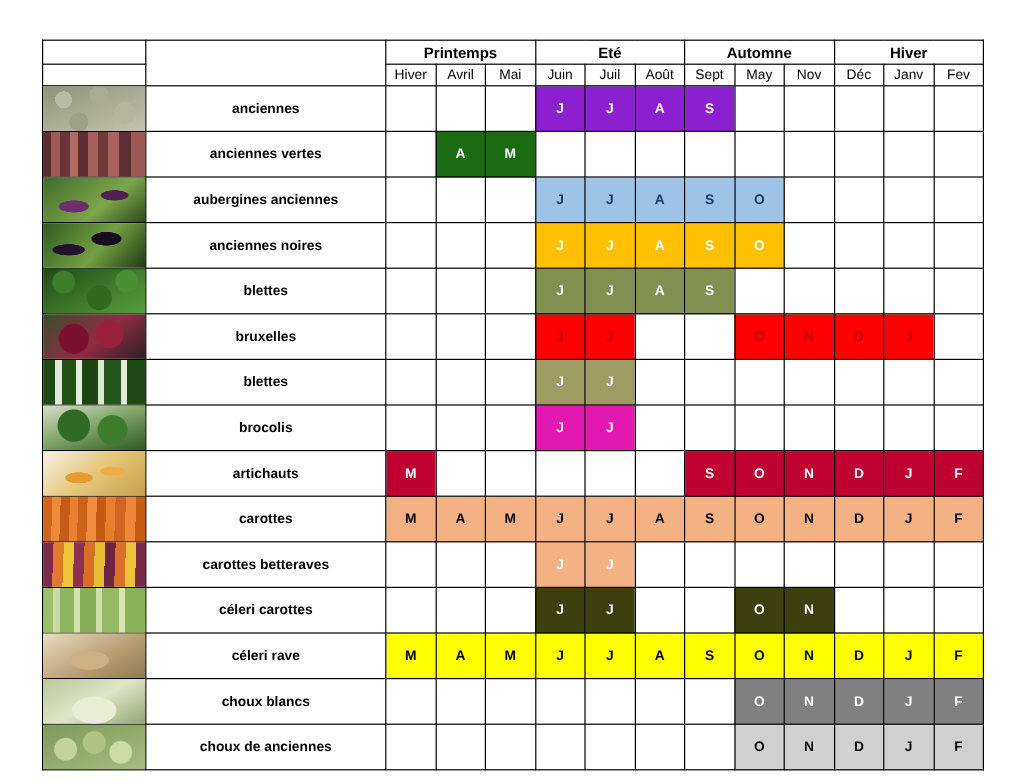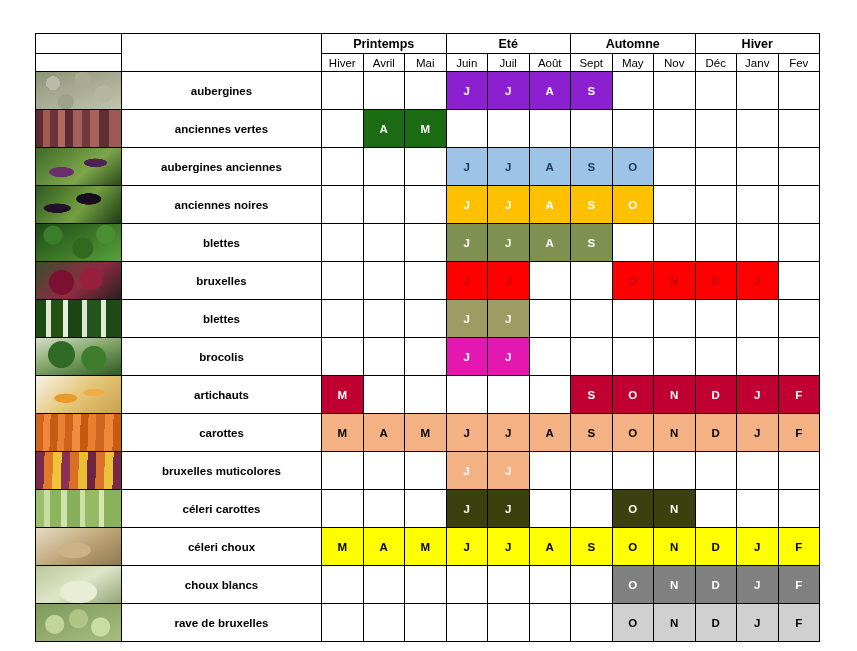--- a/index.html
+++ b/index.html
@@ -223,21 +223,21 @@
           <th>Déc</th>
           <th>Janv</th>
           <th>Fev</th>
         </tr>
     </thead>
     <tbody id="tbody">
         <tr>
           <td class="imgcell">
             <div class="thumb artichauts"></div>
           </td>
-          <td class="namecell">aubergines</td>
+          <td class="namecell">anciennes</td>
           <td class="monthcell"></td>
           <td class="monthcell"></td>
           <td class="monthcell"></td>
           <td class="monthcell" style="background: rgb(140, 31, 208); color: rgb(255, 255, 255);">J</td>
           <td class="monthcell" style="background: rgb(140, 31, 208); color: rgb(255, 255, 255);">J</td>
           <td class="monthcell" style="background: rgb(140, 31, 208); color: rgb(255, 255, 255);">A</td>
           <td class="monthcell" style="background: rgb(140, 31, 208); color: rgb(255, 255, 255);">S</td>
           <td class="monthcell"></td>
           <td class="monthcell"></td>
           <td class="monthcell"></td>
@@ -403,21 +403,21 @@
           <td class="monthcell" style="background: rgb(244, 177, 131); color: rgb(0, 0, 0);">O</td>
           <td class="monthcell" style="background: rgb(244, 177, 131); color: rgb(0, 0, 0);">N</td>
           <td class="monthcell" style="background: rgb(244, 177, 131); color: rgb(0, 0, 0);">D</td>
           <td class="monthcell" style="background: rgb(244, 177, 131); color: rgb(0, 0, 0);">J</td>
           <td class="monthcell" style="background: rgb(244, 177, 131); color: rgb(0, 0, 0);">F</td>
         </tr>
         <tr>
           <td class="imgcell">
             <div class="thumb carottes-multi"></div>
           </td>
-          <td class="namecell">bruxelles muticolores</td>
+          <td class="namecell">carottes betteraves</td>
           <td class="monthcell"></td>
           <td class="monthcell"></td>
           <td class="monthcell"></td>
           <td class="monthcell" style="background: rgb(244, 177, 131); color: rgb(255, 255, 255);">J</td>
           <td class="monthcell" style="background: rgb(244, 177, 131); color: rgb(255, 255, 255);">J</td>
           <td class="monthcell"></td>
           <td class="monthcell"></td>
           <td class="monthcell"></td>
           <td class="monthcell"></td>
           <td class="monthcell"></td>
@@ -439,21 +439,21 @@
           <td class="monthcell" style="background: rgb(60, 64, 14); color: rgb(255, 255, 255);">O</td>
           <td class="monthcell" style="background: rgb(60, 64, 14); color: rgb(255, 255, 255);">N</td>
           <td class="monthcell"></td>
           <td class="monthcell"></td>
           <td class="monthcell"></td>
         </tr>
         <tr>
           <td class="imgcell">
             <div class="thumb celeri-rave"></div>
           </td>
-          <td class="namecell">céleri choux</td>
+          <td class="namecell">céleri rave</td>
           <td class="monthcell" style="background: rgb(255, 255, 0); color: rgb(0, 0, 0);">M</td>
           <td class="monthcell" style="background: rgb(255, 255, 0); color: rgb(0, 0, 0);">A</td>
           <td class="monthcell" style="background: rgb(255, 255, 0); color: rgb(0, 0, 0);">M</td>
           <td class="monthcell" style="background: rgb(255, 255, 0); color: rgb(0, 0, 0);">J</td>
           <td class="monthcell" style="background: rgb(255, 255, 0); color: rgb(0, 0, 0);">J</td>
           <td class="monthcell" style="background: rgb(255, 255, 0); color: rgb(0, 0, 0);">A</td>
           <td class="monthcell" style="background: rgb(255, 255, 0); color: rgb(0, 0, 0);">S</td>
           <td class="monthcell" style="background: rgb(255, 255, 0); color: rgb(0, 0, 0);">O</td>
           <td class="monthcell" style="background: rgb(255, 255, 0); color: rgb(0, 0, 0);">N</td>
           <td class="monthcell" style="background: rgb(255, 255, 0); color: rgb(0, 0, 0);">D</td>
@@ -475,21 +475,21 @@
           <td class="monthcell" style="background: rgb(128, 128, 128); color: rgb(255, 255, 255);">O</td>
           <td class="monthcell" style="background: rgb(128, 128, 128); color: rgb(255, 255, 255);">N</td>
           <td class="monthcell" style="background: rgb(128, 128, 128); color: rgb(255, 255, 255);">D</td>
           <td class="monthcell" style="background: rgb(128, 128, 128); color: rgb(255, 255, 255);">J</td>
           <td class="monthcell" style="background: rgb(128, 128, 128); color: rgb(255, 255, 255);">F</td>
         </tr>
         <tr>
           <td class="imgcell">
             <div class="thumb choux-bruxelles"></div>
           </td>
-          <td class="namecell">rave de bruxelles</td>
+          <td class="namecell">choux de anciennes</td>
           <td class="monthcell"></td>
           <td class="monthcell"></td>
           <td class="monthcell"></td>
           <td class="monthcell"></td>
           <td class="monthcell"></td>
           <td class="monthcell"></td>
           <td class="monthcell"></td>
           <td class="monthcell" style="background: rgb(208, 208, 208); color: rgb(0, 0, 0);">O</td>
           <td class="monthcell" style="background: rgb(208, 208, 208); color: rgb(0, 0, 0);">N</td>
           <td class="monthcell" style="background: rgb(208, 208, 208); color: rgb(0, 0, 0);">D</td>

